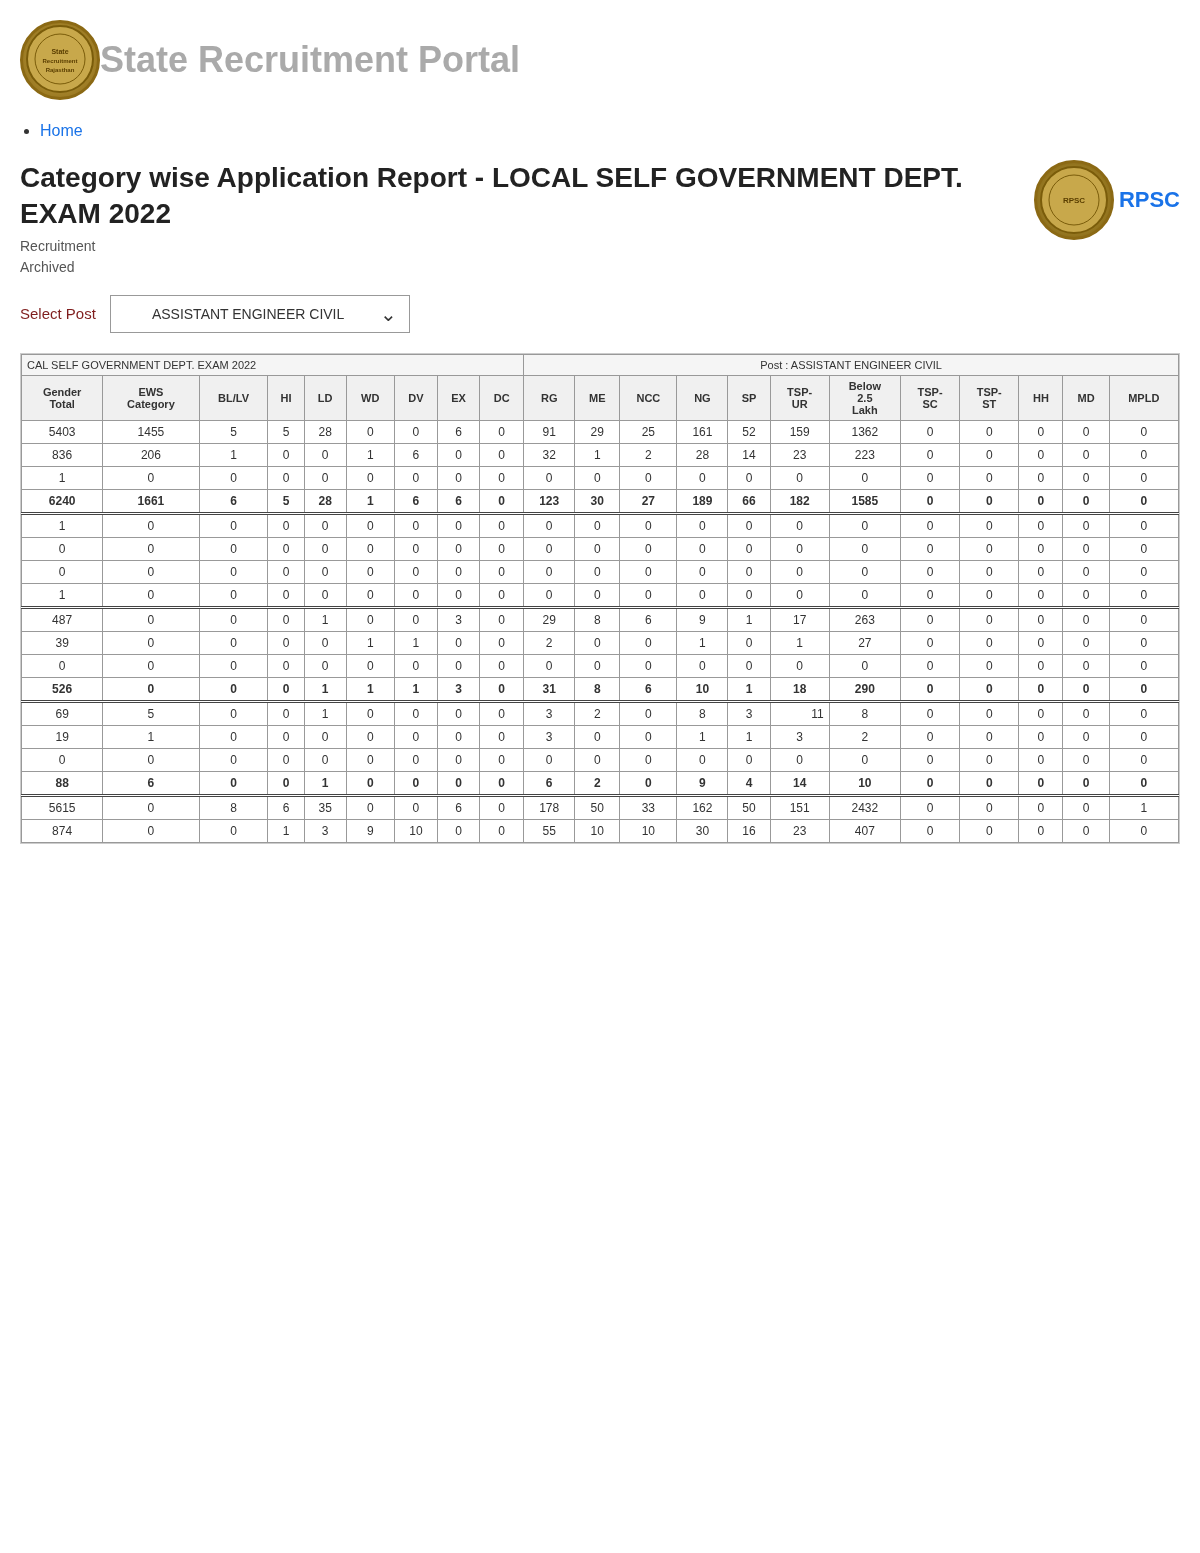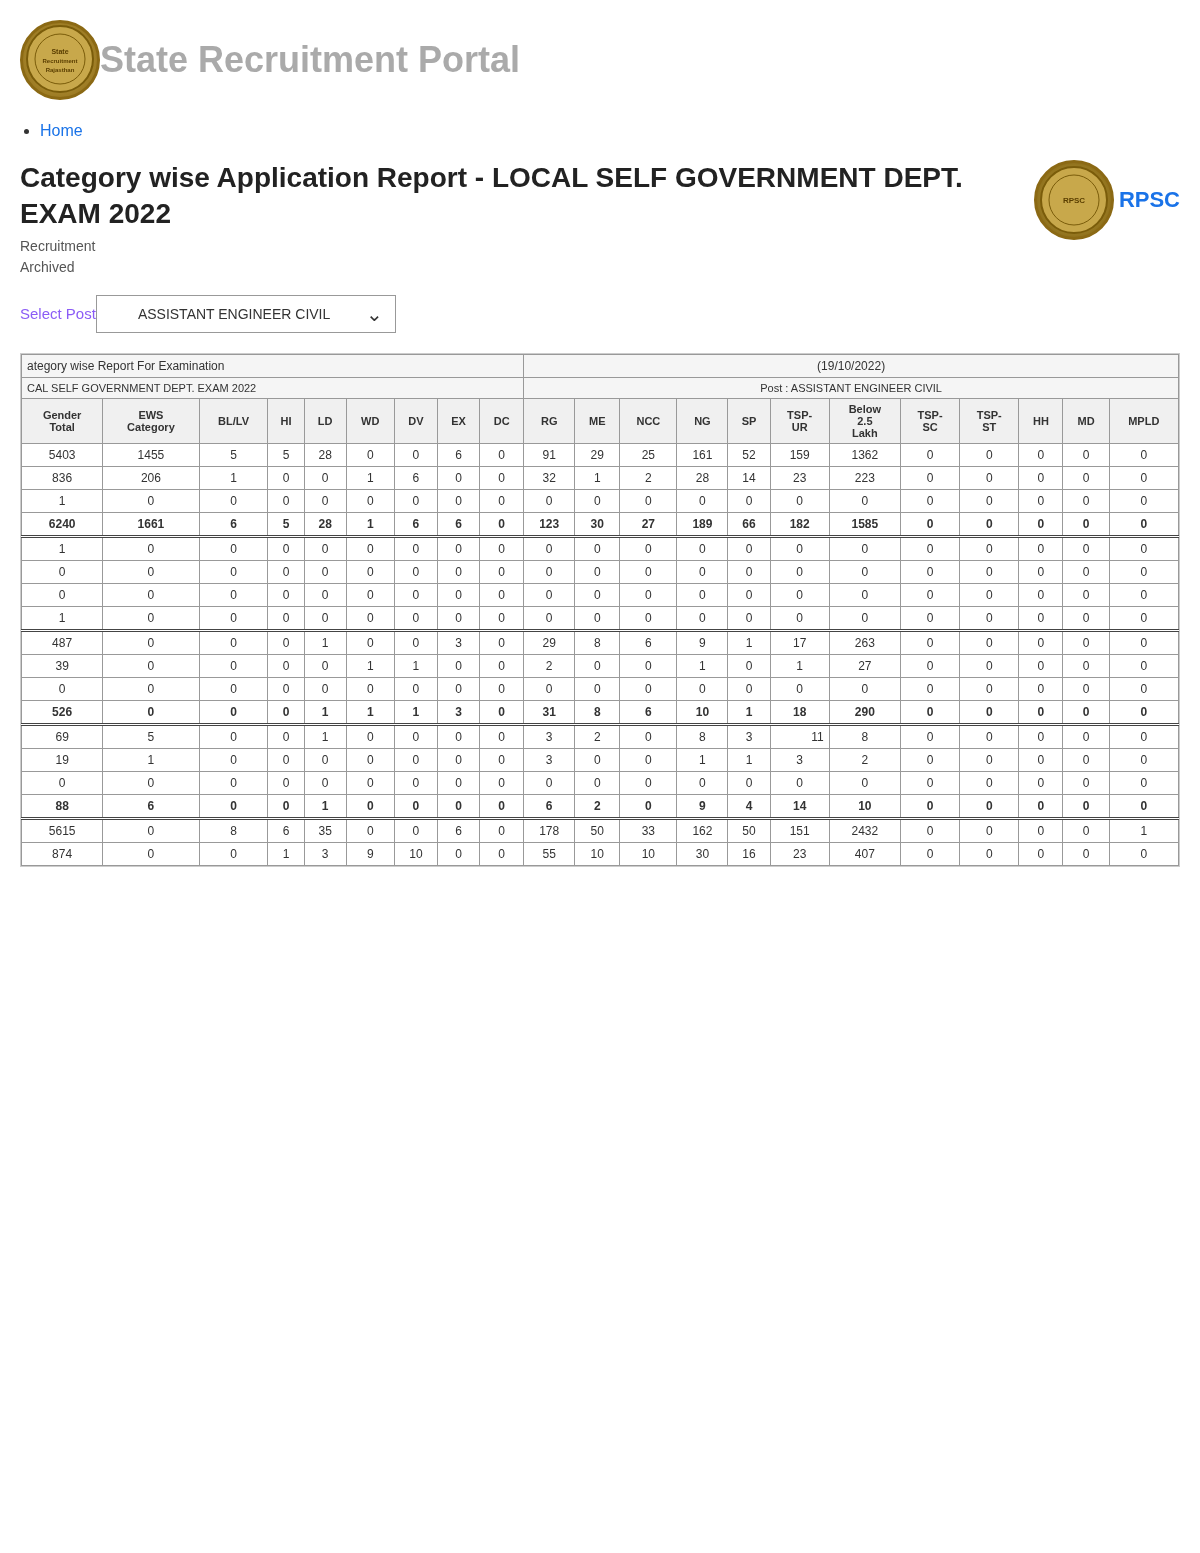--- a/index.html
+++ b/index.html
@@ -88,22 +88,22 @@
       margin-left: 5px;
       align-self: center;
     }
     .select-post-row {
       display: flex;
       align-items: center;
       margin: 20px 0;
     }
     .select-post-label {
       font-size: 15px;
-      margin-right: 0;
-      color: #8b5cf6;
+      margin-right: 14px;
+      color: #7f1d1d;
     }
     .select-post-dropdown {
       display: flex;
       align-items: center;
       border: 1px solid #999;
       padding: 6px 12px;
       background: #fff;
       min-width: 300px;
       cursor: pointer;
       justify-content: space-between;
@@ -199,24 +199,20 @@
   <span class="select-post-label">Select Post</span>
   <div class="select-post-dropdown">
     <span class="select-post-value">ASSISTANT ENGINEER CIVIL</span>
     <span class="dropdown-arrow">⌄</span>
   </div>
 </div>
 
 <div class="table-container">
   <table>
     <thead>
-      <tr class="header-row-1">
-        <th colspan="9" style="text-align:left;">ategory wise Report For Examination</th>
-        <th colspan="12">(19/10/2022)</th>
-      </tr>
       <tr class="header-row-2">
         <th colspan="9" style="text-align:left;">CAL SELF GOVERNMENT DEPT. EXAM 2022</th>
         <th colspan="12">Post : ASSISTANT ENGINEER CIVIL</th>
       </tr>
       <tr class="col-header">
         <th>Gender<br>Total</th>
         <th>EWS<br>Category</th>
         <th>BL/LV</th>
         <th>HI</th>
         <th>LD</th>

